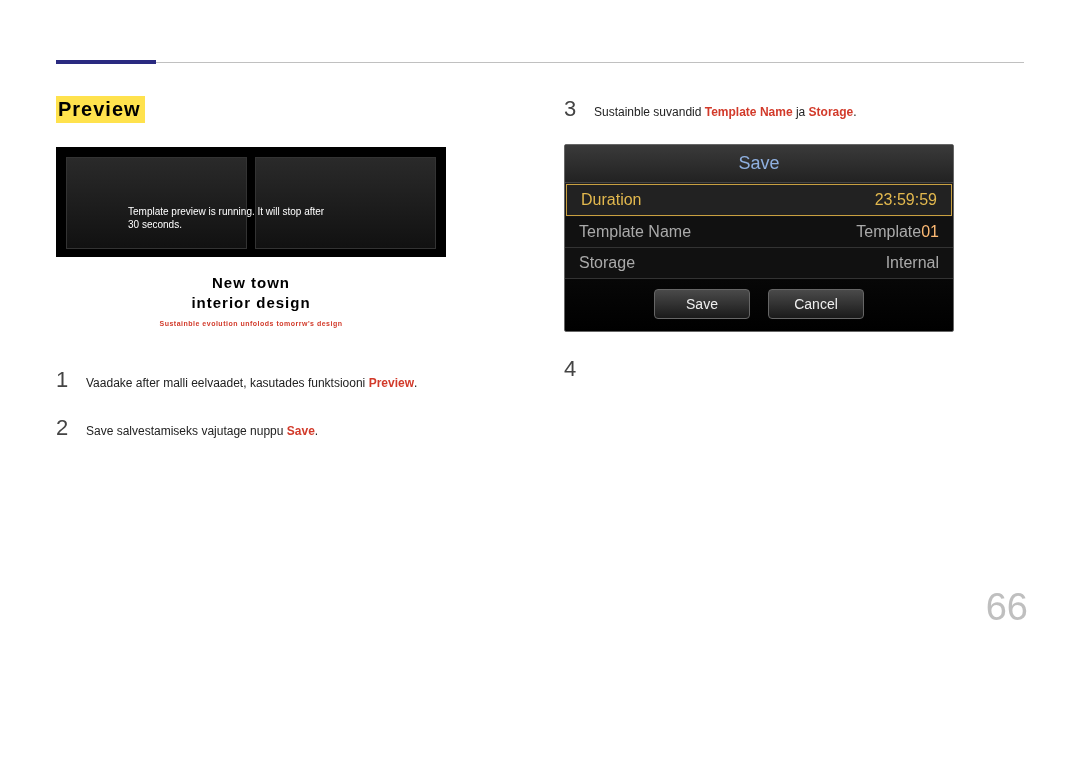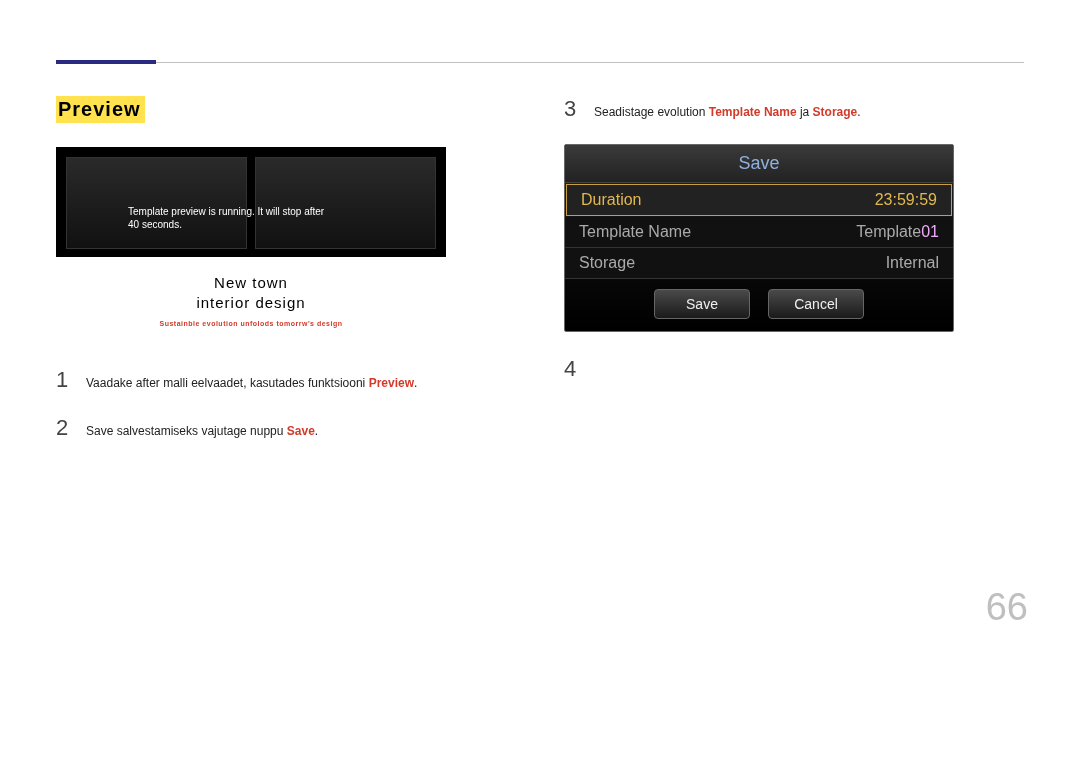--- a/index.html
+++ b/index.html
@@ -88,21 +88,21 @@
     position: absolute;
     left: 0;
     right: 0;
     bottom: 0;
     top: 110px;
     background: #fff;
     text-align: center;
     padding-top: 16px;
   }
   .preview-heading {
-    font-weight: normal;
+    font-weight: bold;
     font-size: 15px;
     line-height: 1.3;
     letter-spacing: 1px;
   }
   .preview-sub {
     margin-top: 8px;
     color: #d23a2a;
     font-size: 7px;
     font-weight: bold;
     letter-spacing: 0.5px;
@@ -156,21 +156,21 @@
   }
   .save-row.highlight {
     background: #222;
     border: 1px solid #c9a040;
     margin: 1px;
   }
   .save-row.highlight .save-label,
   .save-row.highlight .save-value { color: #e2b84e; }
   .save-label { color: #aaa; }
   .save-value { color: #aaa; }
-  .save-value .suffix { color: #f0abfc; }
+  .save-value .suffix { color: #fdba74; }
   .save-buttons {
     display: flex;
     justify-content: center;
     gap: 18px;
     padding: 10px 0 12px;
   }
   .dlg-btn {
     width: 96px;
     height: 30px;
     background: linear-gradient(180deg, #4a4a4a, #1a1a1a);
@@ -204,21 +204,21 @@
     <div class="col">
       <div class="section-title">Preview</div>
 
       <div class="preview-box">
         <div class="preview-top">
           <div class="preview-pane"></div>
           <div class="preview-pane"></div>
         </div>
         <div class="preview-overlay">
           <span>Template preview is running. It will stop after</span><br>
-          <span>40 seconds.</span>
+          <span>30 seconds.</span>
         </div>
         <div class="preview-bottom">
           <div class="preview-heading">
             <span>New town</span><br>
             <span>interior design</span>
           </div>
           <div class="preview-sub">Sustainble evolution unfolods tomorrw's design</div>
         </div>
       </div>
 
@@ -234,21 +234,21 @@
         <div class="step-text">
           <span>Save salvestamiseks vajutage nuppu </span><span class="hl">Save</span><span>.</span>
         </div>
       </div>
     </div>
 
     <div class="col">
       <div class="step">
         <div class="step-num">3</div>
         <div class="step-text">
-          <span>Seadistage evolution </span><span class="hl">Template Name</span><span> ja </span><span class="hl">Storage</span><span>.</span>
+          <span>Sustainble suvandid </span><span class="hl">Template Name</span><span> ja </span><span class="hl">Storage</span><span>.</span>
         </div>
       </div>
 
       <div class="save-dialog">
         <div class="save-title">Save</div>
         <div class="save-row highlight">
           <span class="save-label">Duration</span>
           <span class="save-value">23:59:59</span>
         </div>
         <div class="save-row">

